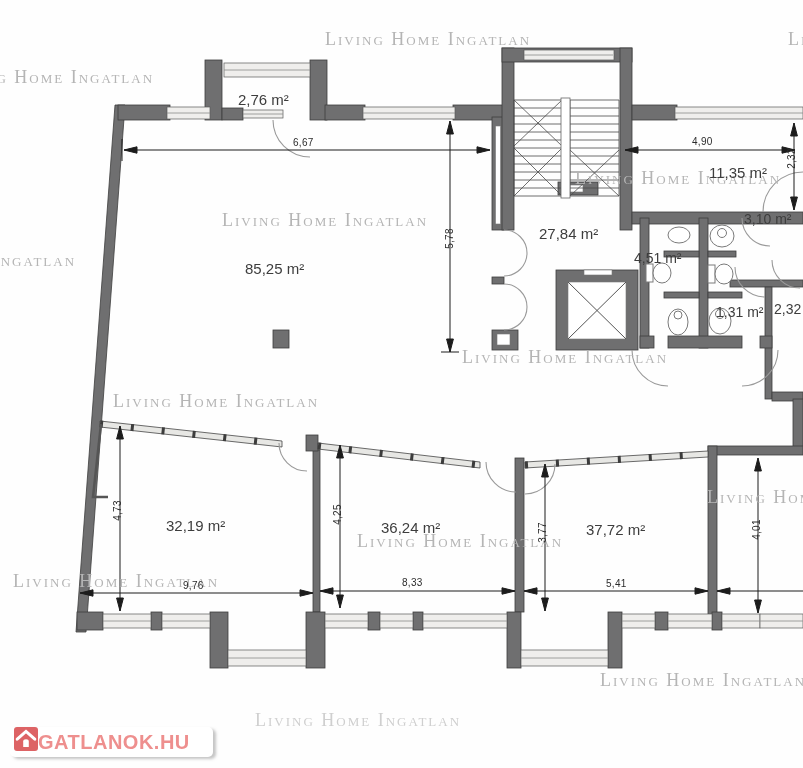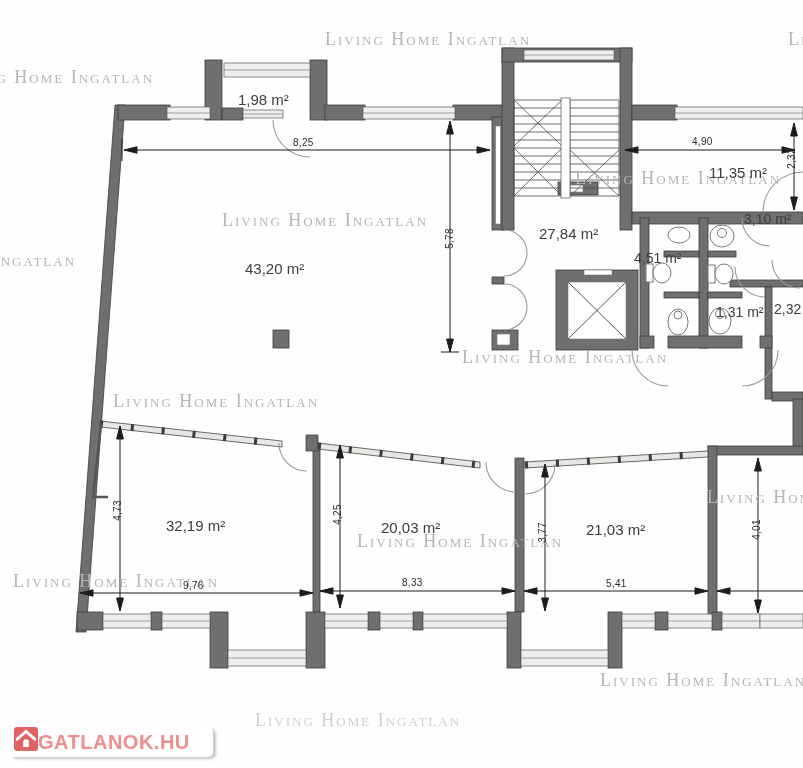--- a/index.html
+++ b/index.html
@@ -248,33 +248,33 @@
   <div class="watermark" style="left:-130px;top:250px">Living Home Ingatlan</div>
   <div class="watermark" style="left:222px;top:210px">Living Home Ingatlan</div>
   <div class="watermark" style="left:113px;top:391px">Living Home Ingatlan</div>
   <div class="watermark" style="left:462px;top:347px">Living Home Ingatlan</div>
   <div class="watermark" style="left:707px;top:487px">Living Home Ingatlan</div>
   <div class="watermark" style="left:357px;top:531px">Living Home Ingatlan</div>
   <div class="watermark" style="left:13px;top:571px">Living Home Ingatlan</div>
   <div class="watermark" style="left:600px;top:670px">Living Home Ingatlan</div>
   <div class="watermark faint" style="left:255px;top:710px">Living Home Ingatlan</div>
 
-  <div class="room-label" style="left:238px;top:91px">1,98 m²</div>
-  <div class="room-label" style="left:245px;top:260px">43,20 m²</div>
+  <div class="room-label" style="left:238px;top:91px">2,76 m²</div>
+  <div class="room-label" style="left:245px;top:260px">85,25 m²</div>
   <div class="room-label" style="left:539px;top:225px">27,84 m²</div>
   <div class="room-label" style="left:709px;top:164px">11,35 m²</div>
   <div class="room-label sm" style="left:744px;top:211px">3,10 m²</div>
   <div class="room-label sm" style="left:634px;top:250px">4,51 m²</div>
   <div class="room-label sm" style="left:716px;top:304px">1,31 m²</div>
   <div class="room-label sm" style="left:774px;top:301px">2,32</div>
   <div class="room-label" style="left:166px;top:517px">32,19 m²</div>
-  <div class="room-label" style="left:381px;top:519px">20,03 m²</div>
-  <div class="room-label" style="left:586px;top:521px">21,03 m²</div>
-
-  <div class="dim-label" style="left:293px;top:137px">8,25</div>
+  <div class="room-label" style="left:381px;top:519px">36,24 m²</div>
+  <div class="room-label" style="left:586px;top:521px">37,72 m²</div>
+
+  <div class="dim-label" style="left:293px;top:137px">6,67</div>
   <div class="dim-label" style="left:692px;top:136px">4,90</div>
   <div class="dim-label" style="left:183px;top:580px">9,76</div>
   <div class="dim-label" style="left:402px;top:577px">8,33</div>
   <div class="dim-label" style="left:606px;top:578px">5,41</div>
   <div class="dim-label vert" style="left:434px;top:233px">5,78</div>
   <div class="dim-label vert" style="left:776px;top:153px">2,32</div>
   <div class="dim-label vert" style="left:102px;top:505px">4,73</div>
   <div class="dim-label vert" style="left:322px;top:509px">4,25</div>
   <div class="dim-label vert" style="left:527px;top:527px">3,77</div>
   <div class="dim-label vert" style="left:741px;top:524px">4,01</div>

